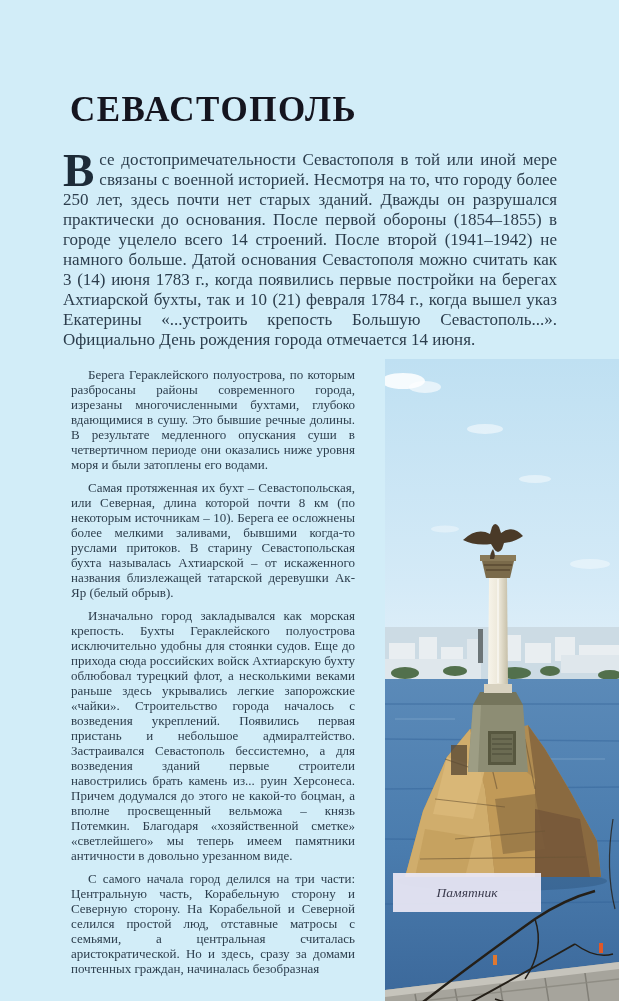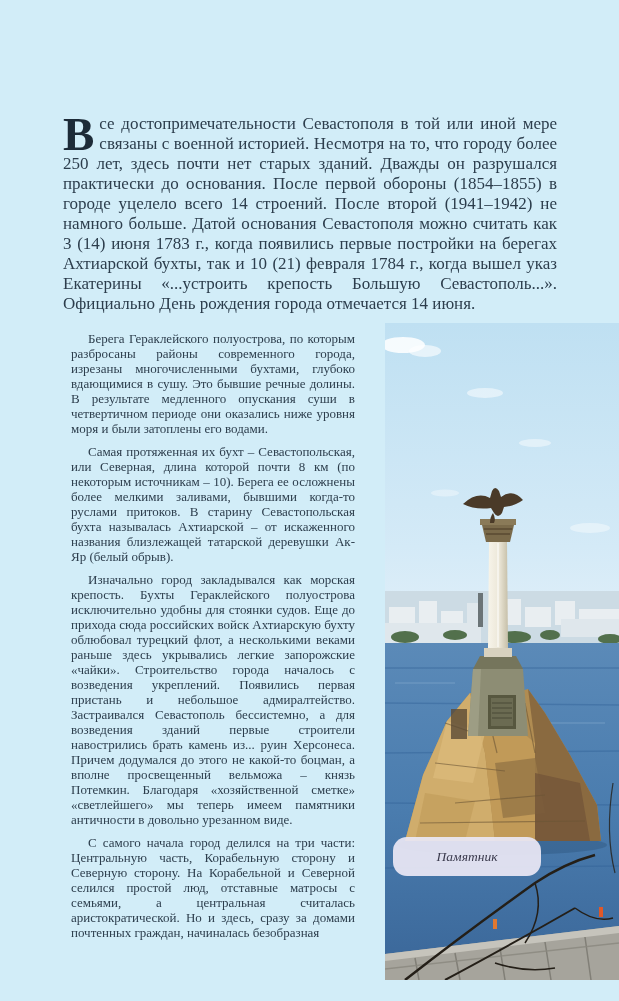--- a/index.html
+++ b/index.html
@@ -40,28 +40,29 @@
     position:relative;width:234px;height:657px;flex:0 0 234px;
     overflow:hidden;
   }
   .photo svg{display:block;}
   .caption{
     position:absolute;left:8px;top:514px;width:148px;min-height:39px;
     background:rgba(233,231,244,0.93);
     display:flex;flex-direction:column;justify-content:center;
     text-align:center;
     font-style:italic;font-size:13.5px;line-height:17px;color:#3a3a4d;
-    padding:3px 0;box-sizing:border-box;border-radius:14px;
+    padding:3px 0;box-sizing:border-box;
   }
 </style>
 </head>
 <body>
 
 <div class="page">
 
+  <h1 class="title">СЕВАСТОПОЛЬ</h1>
 
   <div class="intro">
     <span class="dropcap">В</span><span>се достопримечательности Севастополя в той или иной мере связаны с военной историей. Несмотря на то, что городу более 250 лет, здесь почти нет старых зданий. Дважды он разрушался практически до основания. После первой обороны (1854–1855) в городе уцелело всего 14 строений. После второй (1941–1942) не намного больше. Датой основания Севастополя можно считать как 3 (14) июня 1783 г., когда появились первые постройки на берегах Ахтиарской бухты, так и 10 (21) февраля 1784 г., когда вышел указ Екатерины «...устроить крепость Большую Севастополь...». Официально День  рождения города отмечается 14 июня.</span>
   </div>
 
   <div class="columns">
 
     <div class="leftcol">
       <p>Берега Гераклейского полуострова, по которым разбросаны районы современного города, изрезаны многочисленными бухтами, глубоко вдающимися в сушу. Это бывшие речные долины. В результате медленного опускания суши в четвертичном периоде они оказались ниже уровня моря и были затоплены его водами.</p>
       <p>Самая протяженная их бухт – Севастопольская, или Северная, длина которой почти 8 км (по некоторым источникам – 10). Берега ее осложнены более мелкими заливами, бывшими когда-то руслами притоков. В старину Севастопольская бухта называлась Ахтиарской – от искаженного названия близлежащей татарской деревушки Ак-Яр (белый обрыв).</p>

